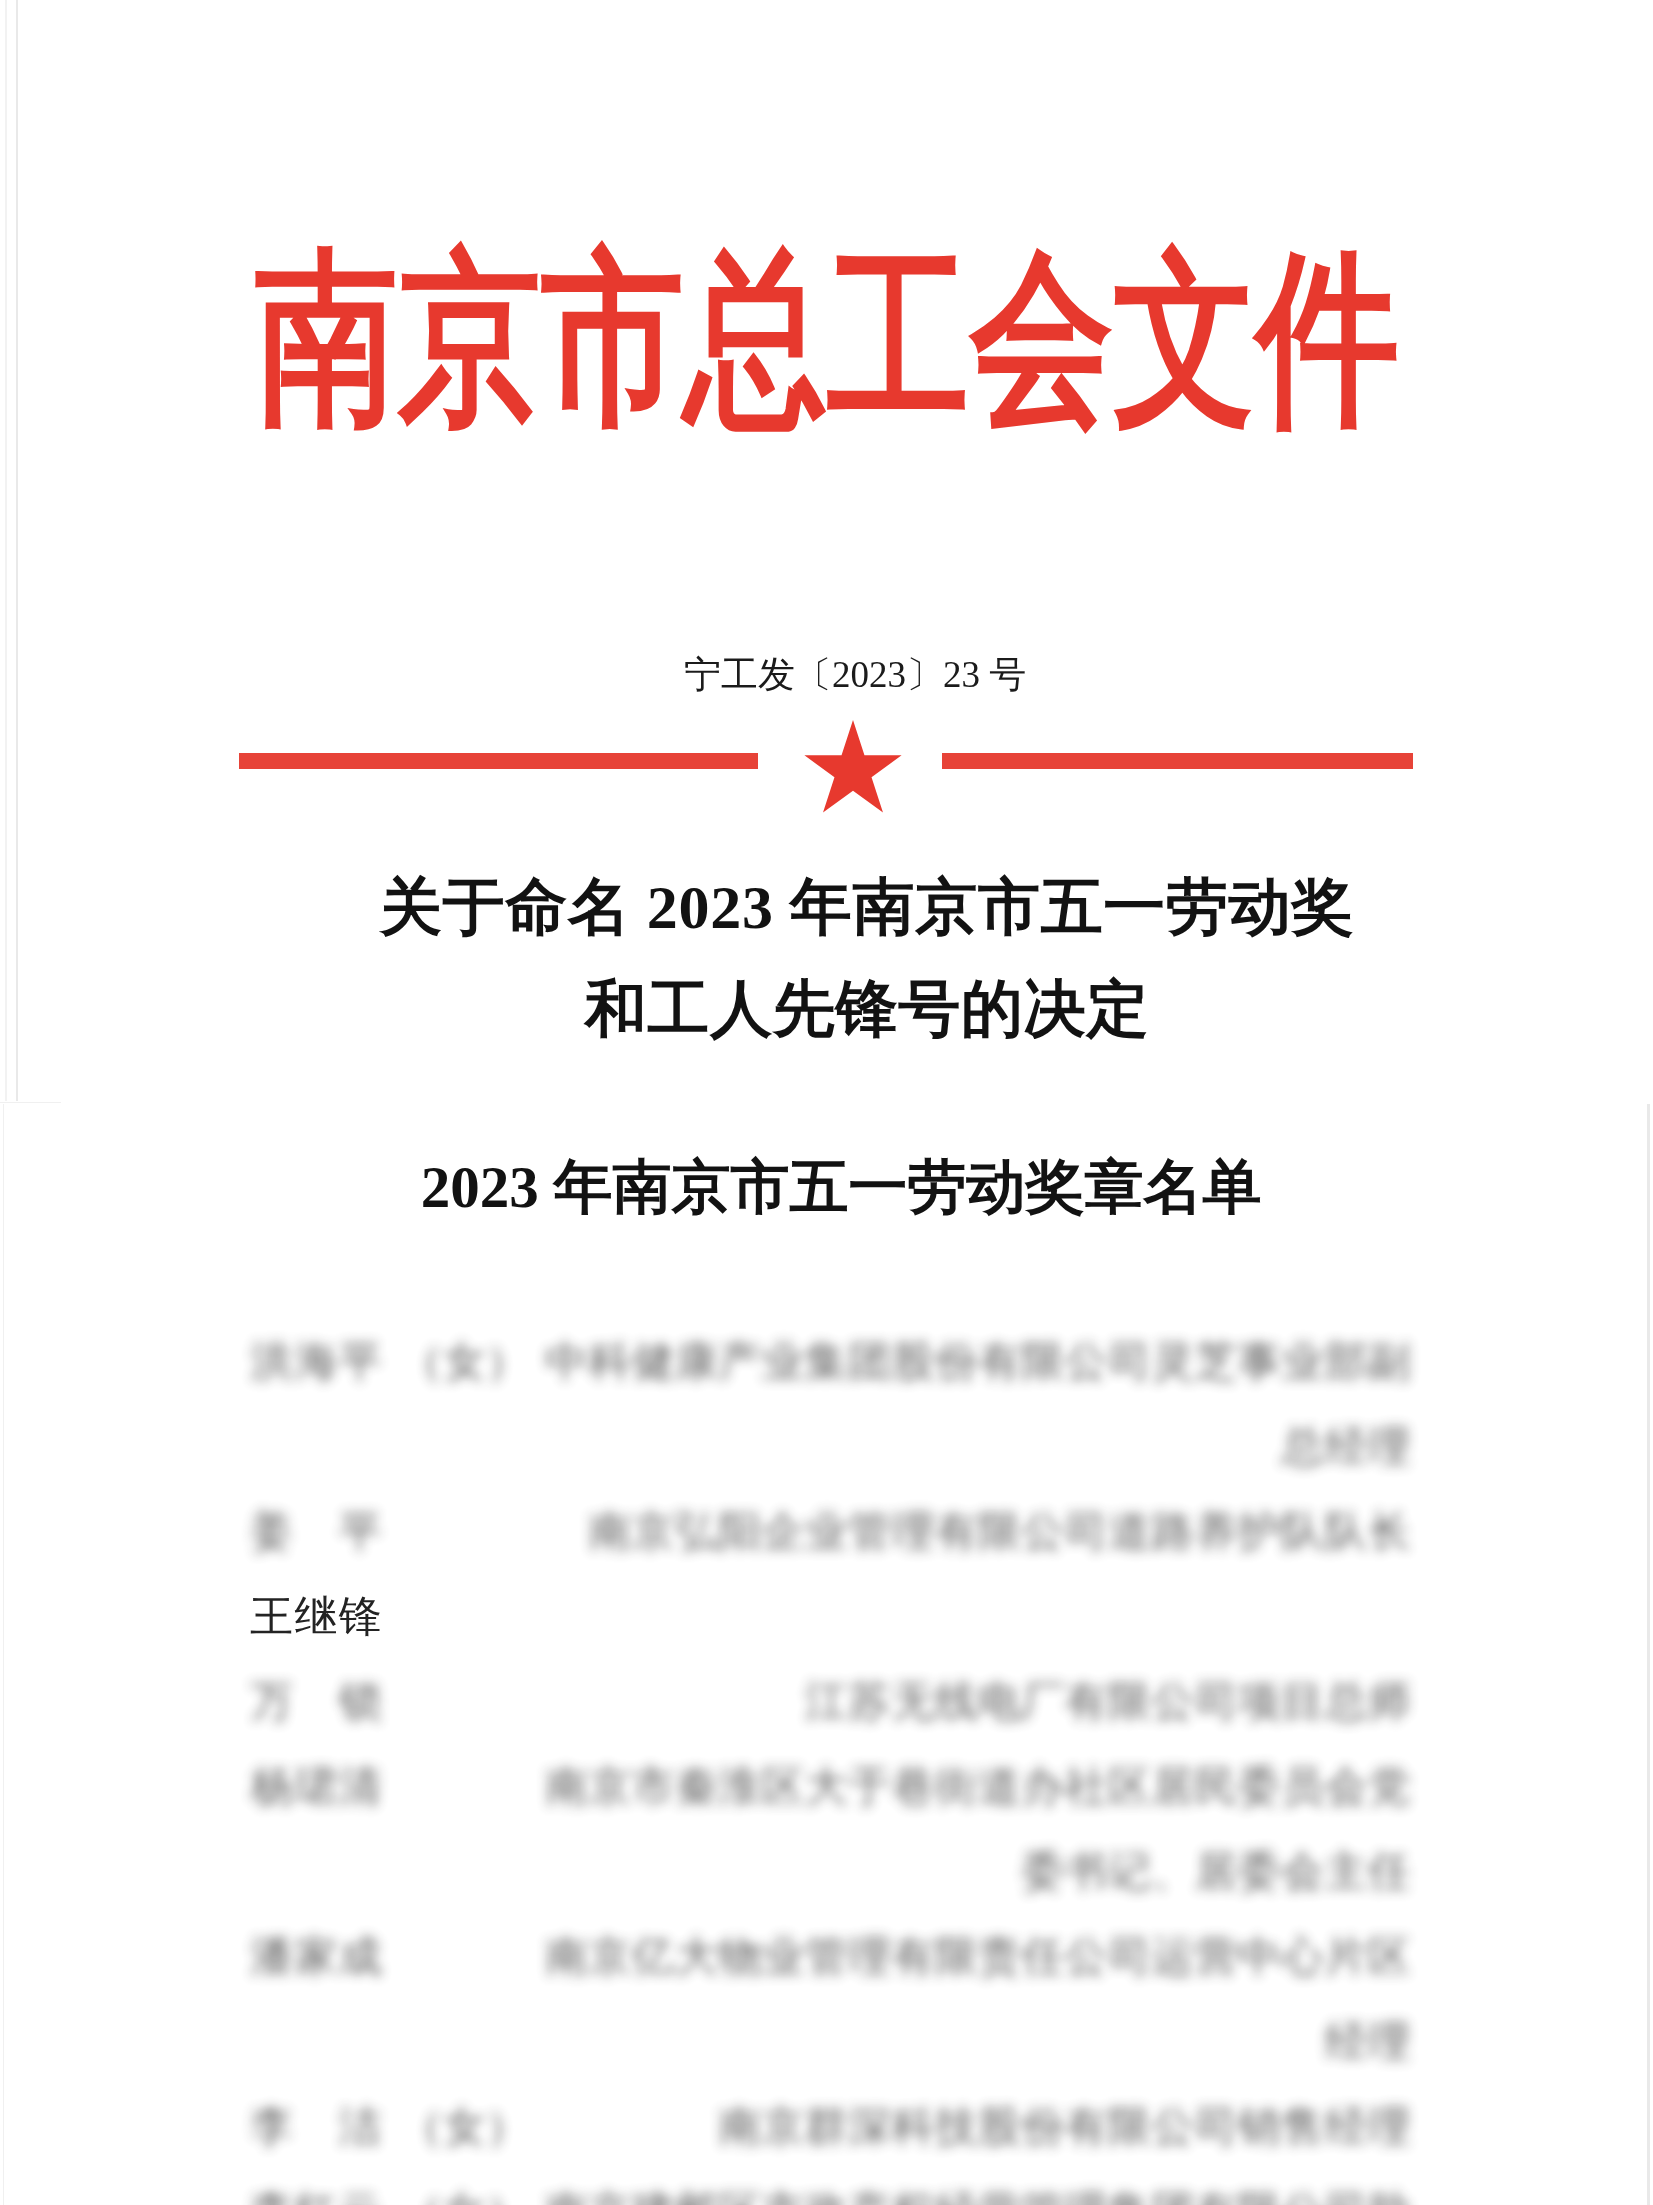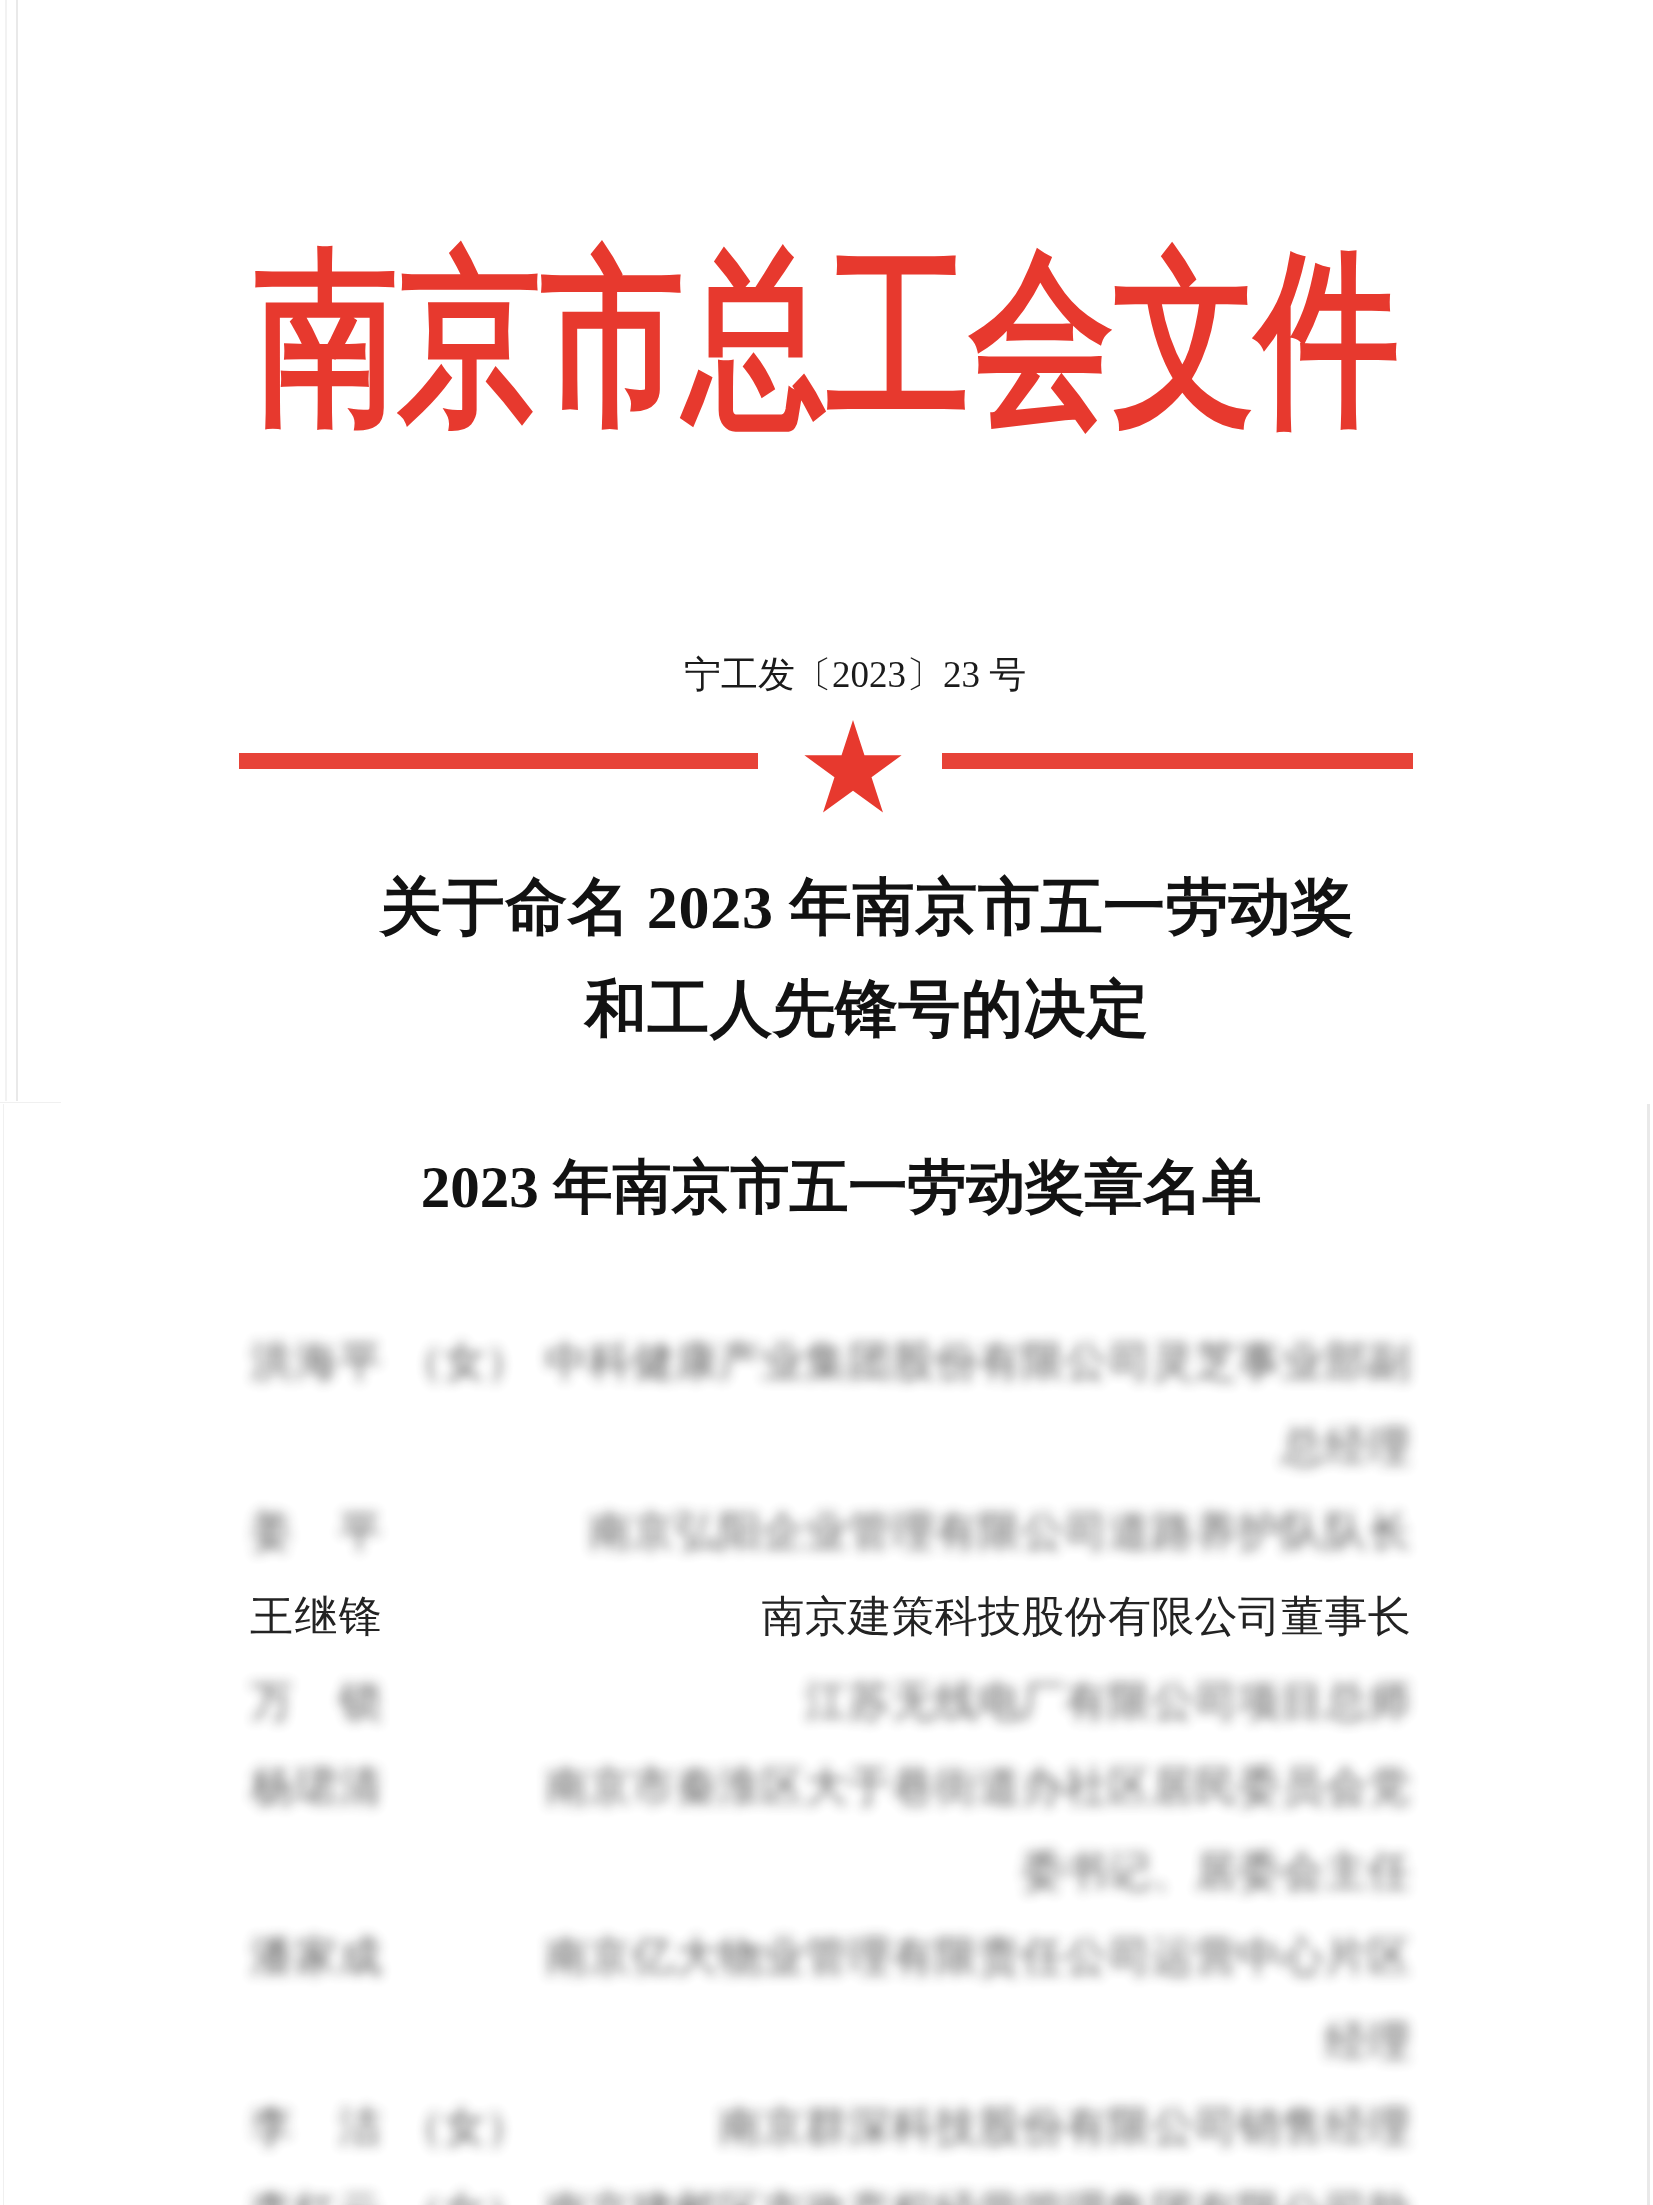--- a/index.html
+++ b/index.html
@@ -178,21 +178,20 @@
 
     <div class="row blurred">
       <span class="name">姜　平</span>
       <span class="gender"></span>
       <span class="desc">南京弘阳企业管理有限公司道路养护队队长</span>
     </div>
 
     <div class="row">
       <span class="name">王继锋</span>
       <span class="gender"></span>
-      <span class="desc">南京建策科技股份有限公司董事长</span>
     </div>
 
     <div class="row blurred">
       <span class="name">万　锁</span>
       <span class="gender"></span>
       <span class="desc">江苏无线电厂有限公司项目总师</span>
     </div>
 
     <div class="row blurred">
       <span class="name">杨珺清</span>

